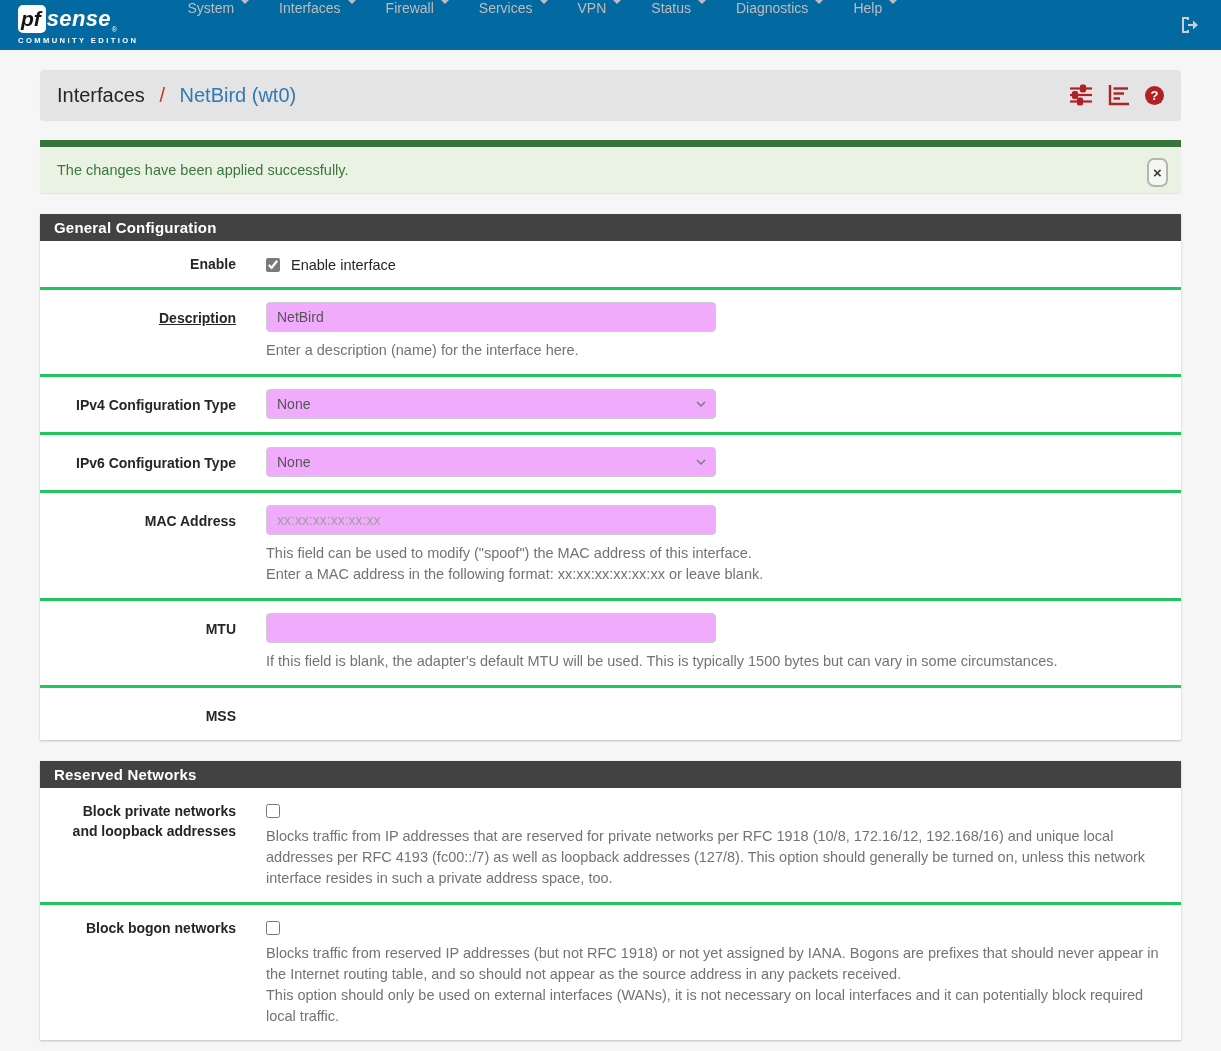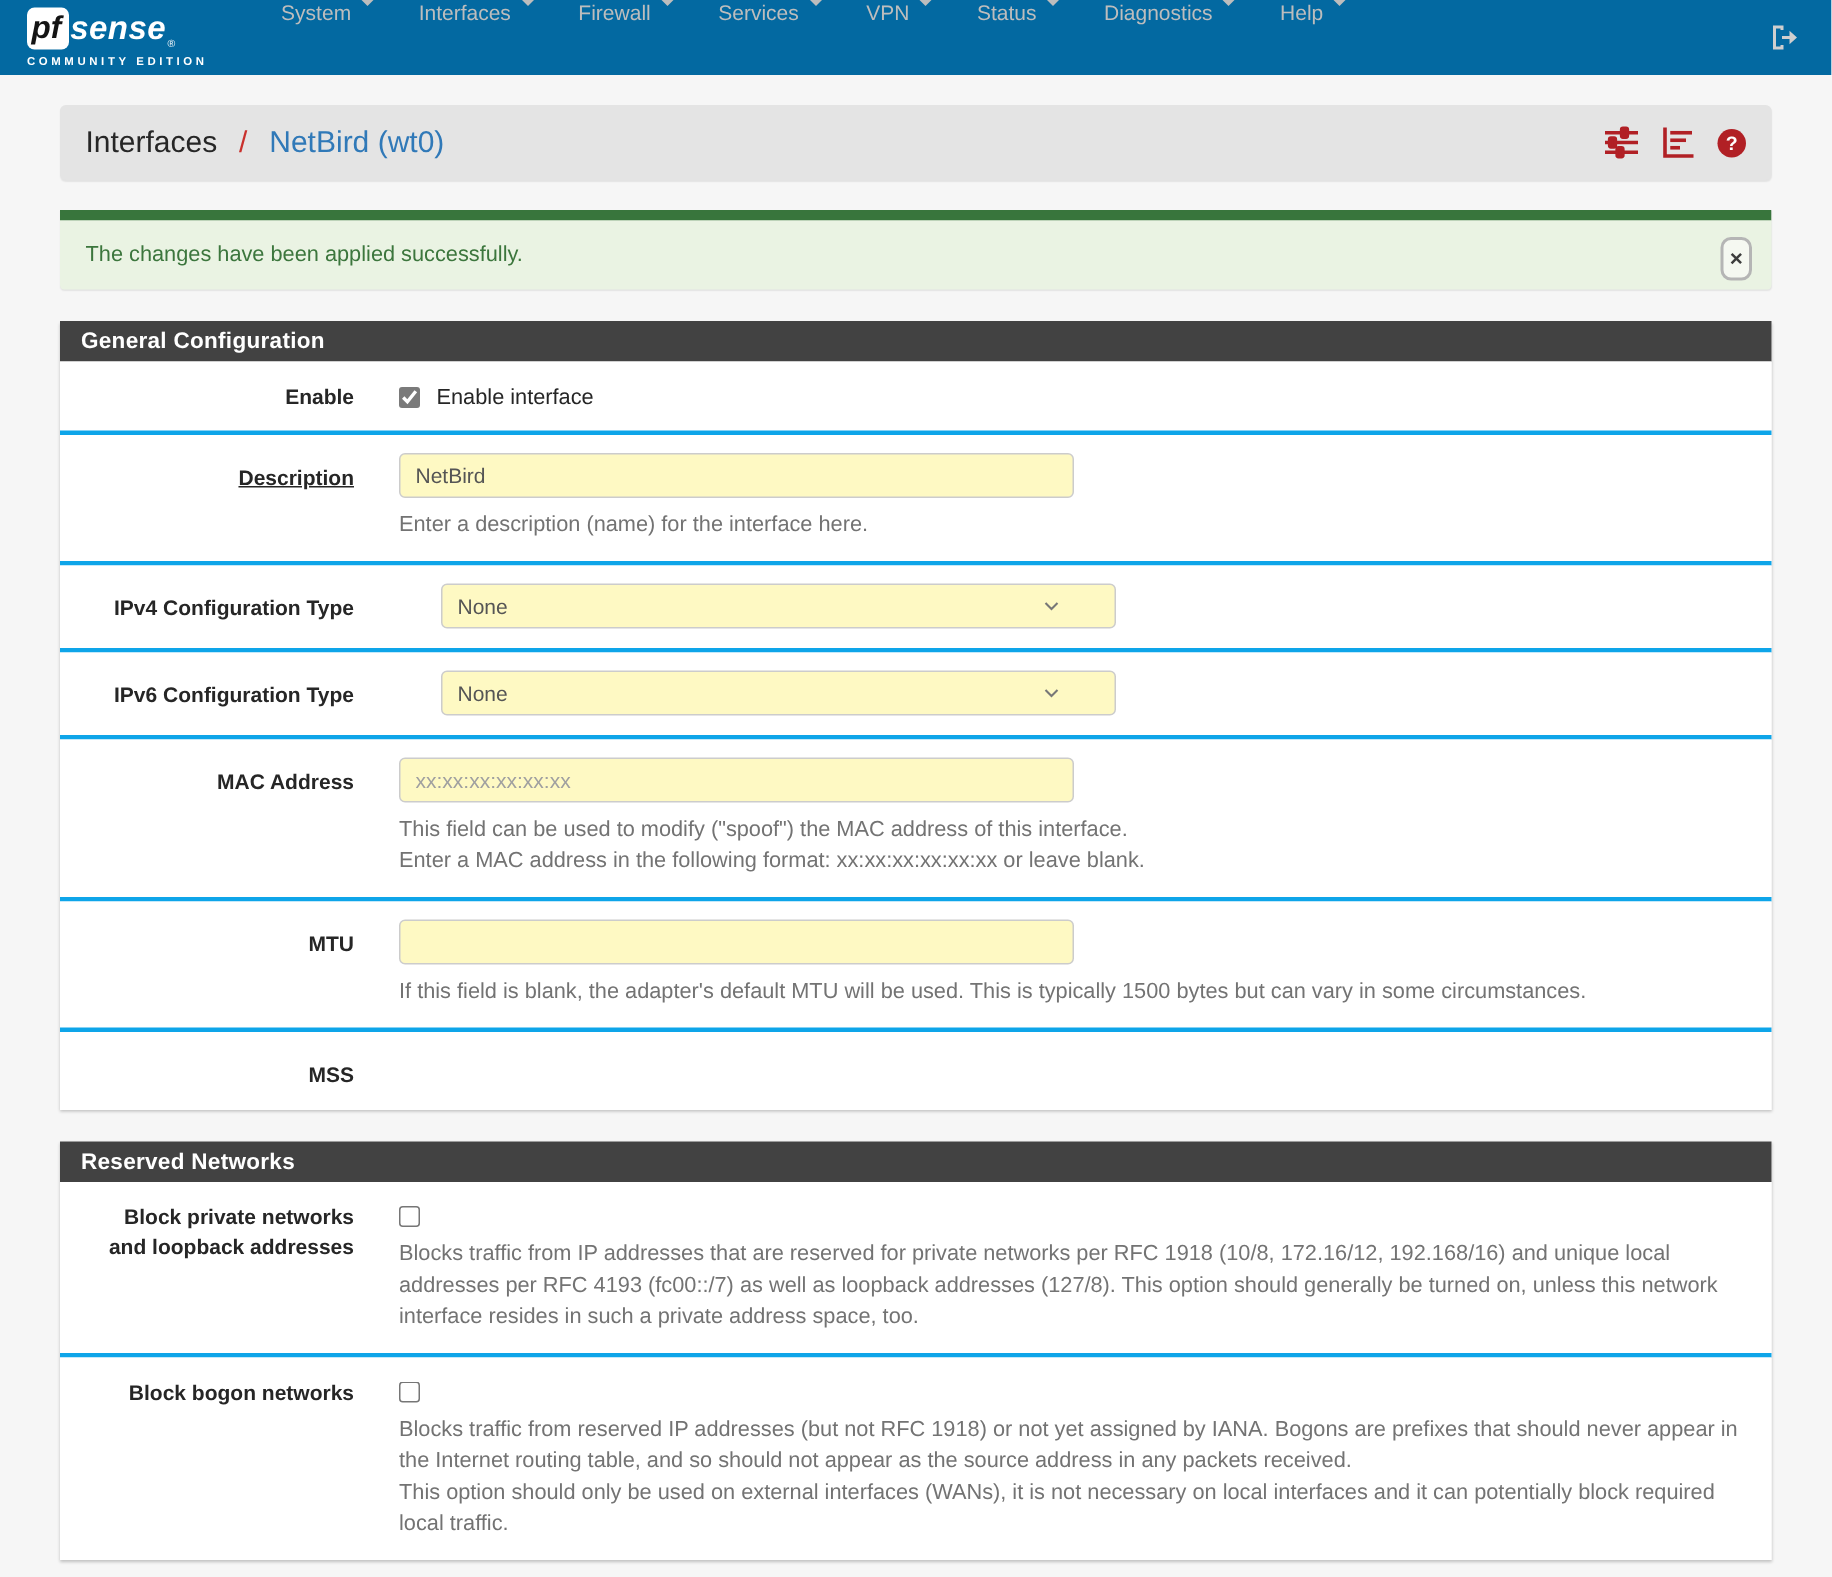--- a/index.html
+++ b/index.html
@@ -78,41 +78,41 @@
     font-weight:bold; font-size:15px; line-height:1;
     cursor:pointer; padding:0;
   }
 
   
   .panel { margin-top:21px; background:#fff; box-shadow:0 1px 2px rgba(0,0,0,.22); }
   .panel-heading {
     background:#424242; color:#fff; font-weight:bold; font-size:15px;
     padding:5px 14px; letter-spacing:.2px;
   }
-  .form-row { display:flex; padding:12px 16px 13px 16px; border-bottom:3px solid #0ea5e9; background:#fff; }
+  .form-row { display:flex; padding:12px 16px 13px 16px; border-bottom:3px solid #22c55e; background:#fff; }
   .form-row:last-child { border-bottom:none; }
   .row-label {
     width:180px; min-width:180px; text-align:right;
     font-weight:bold; font-size:14px; color:#262626;
     padding-top:6px; line-height:1.45;
   }
   .row-label.center { padding-top:1px; }
   .u { text-decoration:underline; }
   .row-content { margin-left:30px; flex:1; }
 
   input.form-control, select.form-control {
     width:450px; height:30px;
     border:1px solid #ccc; border-radius:4px;
     font-size:14px; color:#555; padding:0 10px;
-    background:#fef9c3; outline:none;
+    background:#f0abfc; outline:none;
     font-family:"Liberation Sans", sans-serif;
   }
   input.form-control::placeholder { color:#a0a0a0; }
   .select-wrap { position:relative; width:450px; }
-  select.form-control { width:100%; appearance:none; -webkit-appearance:none; -moz-appearance:none; padding-right:25px;margin-left:28px; }
+  select.form-control { width:100%; appearance:none; -webkit-appearance:none; -moz-appearance:none; padding-right:25px; }
   .select-chevron { position:absolute; right:9px; top:9px; pointer-events:none; }
 
   .help { color:#737373; font-size:14.5px; margin-top:8px; line-height:1.45; max-width:945px; }
   .help + .help { margin-top:0; }
 
   .checkbox-line { display:flex; align-items:center; gap:11px; font-size:14.5px; color:#262626; padding-top:4px; }
   input[type="checkbox"] {
     width:14px; height:14px; margin:0; accent-color:#7a7a7a; cursor:pointer;
   }
 </style>

